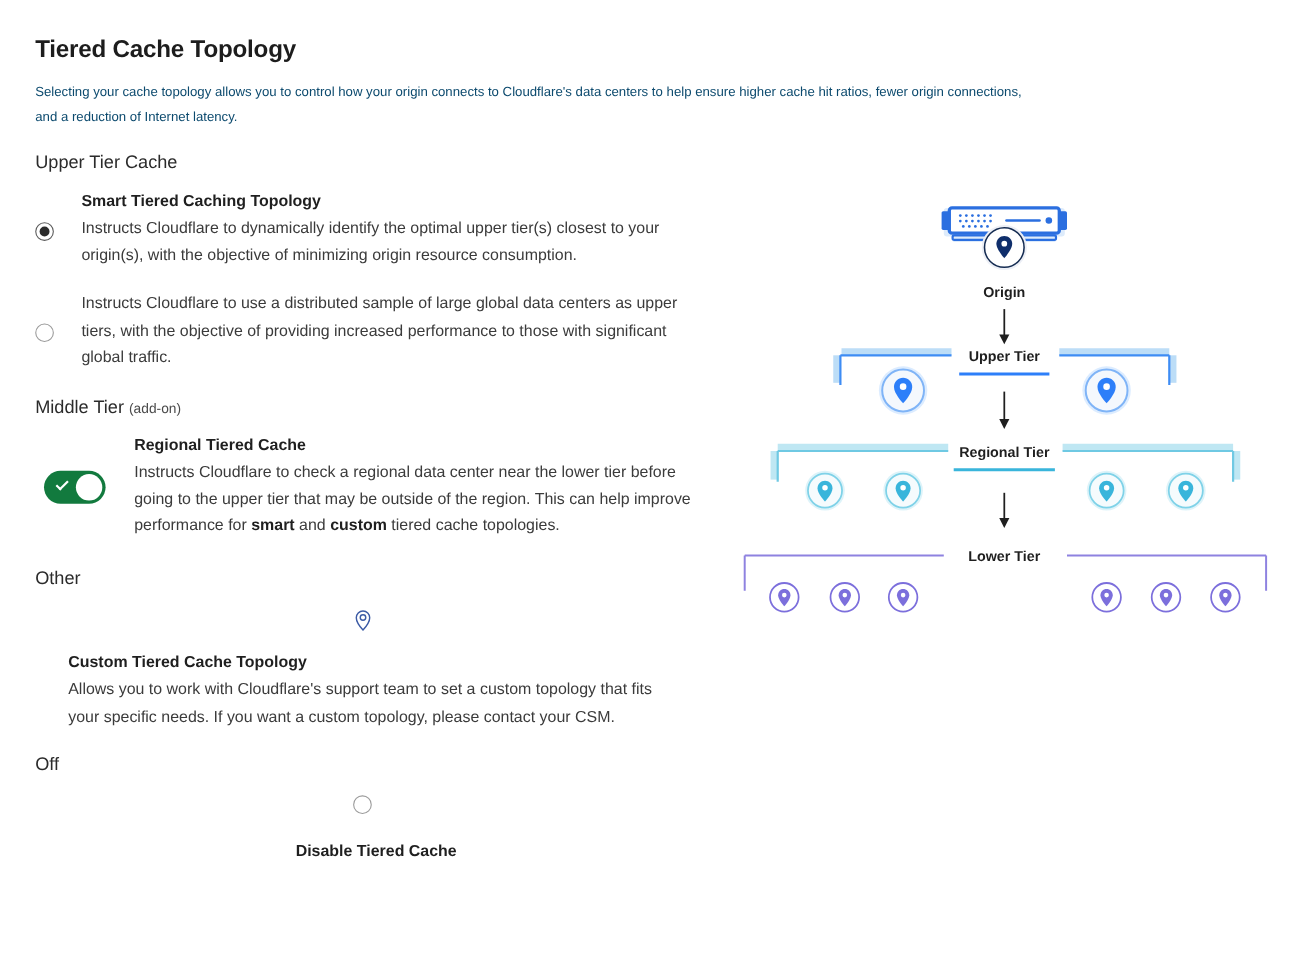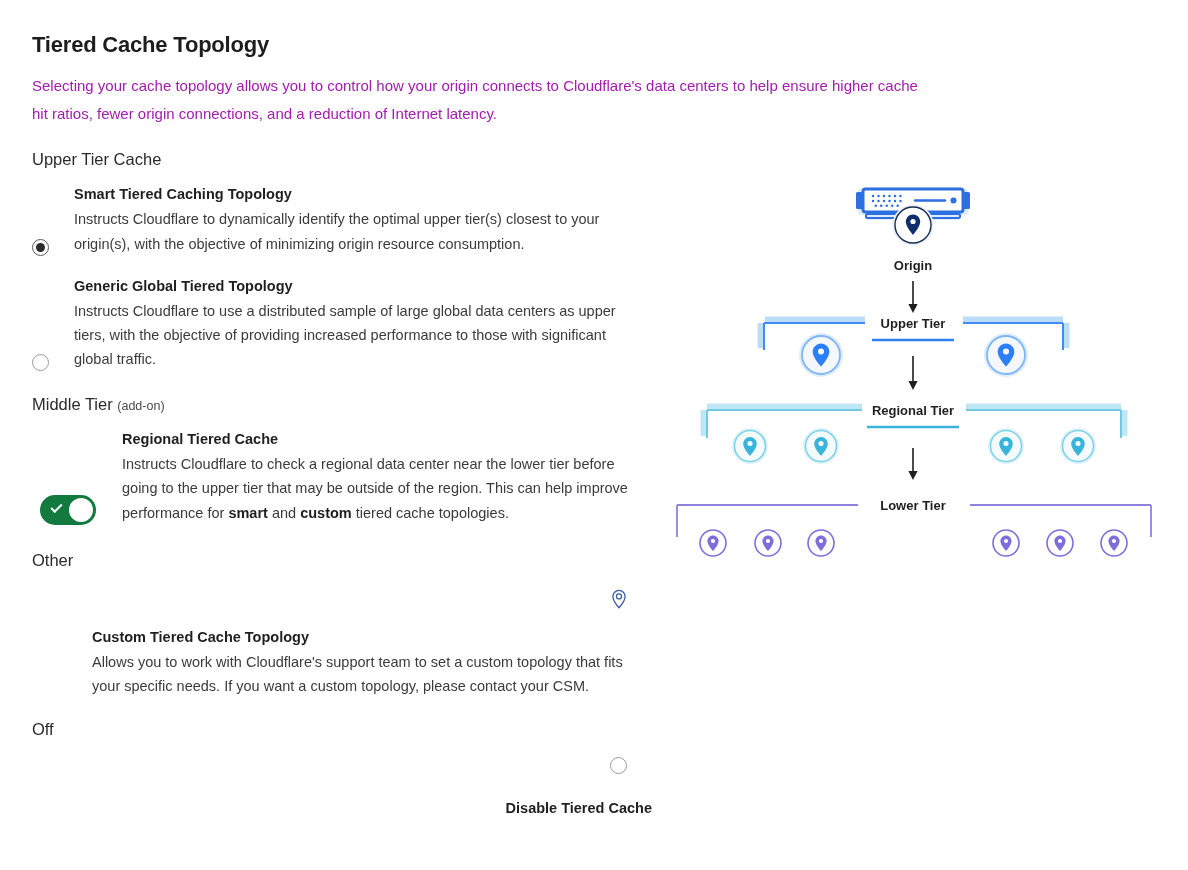--- a/index.html
+++ b/index.html
@@ -26,43 +26,43 @@
   .page-title {
     font-size: 22px;
     font-weight: 700;
     color: #1d1d1d;
     letter-spacing: -0.2px;
     margin: 0 0 14px 0;
     line-height: 1.2;
   }
 
   .intro {
-    font-size: 15px;
+    font-size: 12px;
     line-height: 1.87;
-    color: #a21caf;
+    color: #0c4a6e;
     margin: 0 0 22px 0;
     width: 900px;
   }
 
   .section-head {
     font-size: 16.5px;
     font-weight: 400;
     color: #2b2b2b;
     margin: 0 0 14px 0;
     line-height: 1.2;
   }
   .section-head .addon {
     font-size: 12.5px;
     color: #4a4a4a;
   }
 
   
   .option-row {
     display: flex;
-    align-items: flex-end;
+    align-items: center;
     margin-bottom: 20px;
   }
   .option-row .ctrl-slot {
     width: 42px;
     flex: 0 0 42px;
     display: flex;
     justify-content: flex-start;
     padding-top: 3px;
   }
   .option-body { flex: 1 1 auto; }
@@ -162,21 +162,20 @@
         <div class="opt-title">Smart Tiered Caching Topology</div>
         <div class="opt-desc">Instructs Cloudflare to dynamically identify the optimal upper tier(s) closest to your origin(s), with the objective of minimizing origin resource consumption.</div>
       </div>
     </div>
 
     <div class="option-row" style="margin-bottom:24px;">
       <div class="ctrl-slot">
         <span class="radio"></span>
       </div>
       <div class="option-body">
-        <div class="opt-title">Generic Global Tiered Topology</div>
         <div class="opt-desc">Instructs Cloudflare to use a distributed sample of large global data centers as upper tiers, with the objective of providing increased performance to those with significant global traffic.</div>
       </div>
     </div>
 
     <h2 class="section-head">
       <span>Middle Tier</span>
       <span class="addon">(add-on)</span>
     </h2>
 
     <div class="option-row indent" style="margin-bottom:26px;margin-top:12px;">

